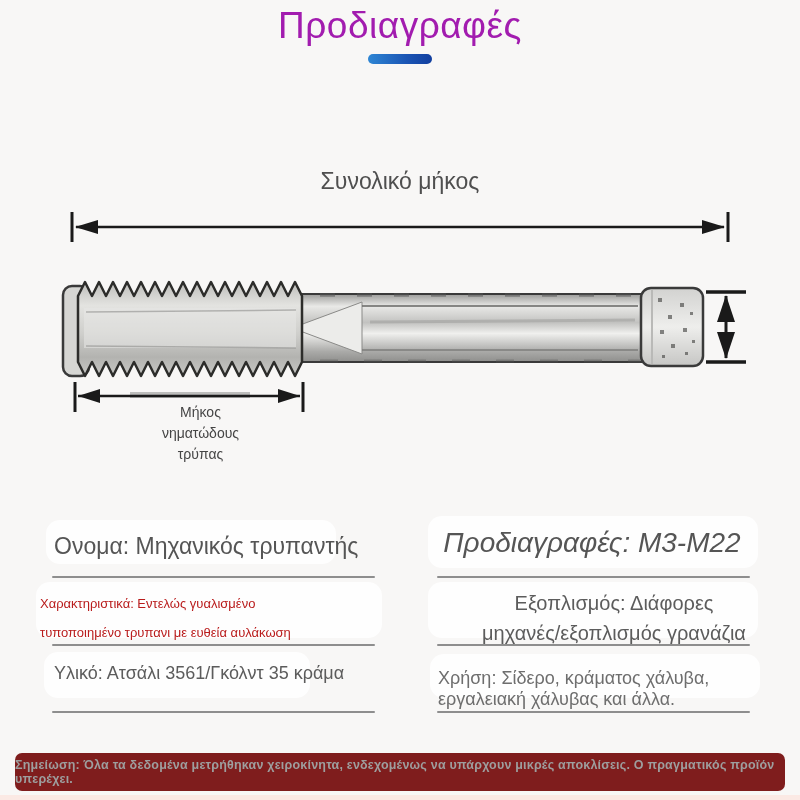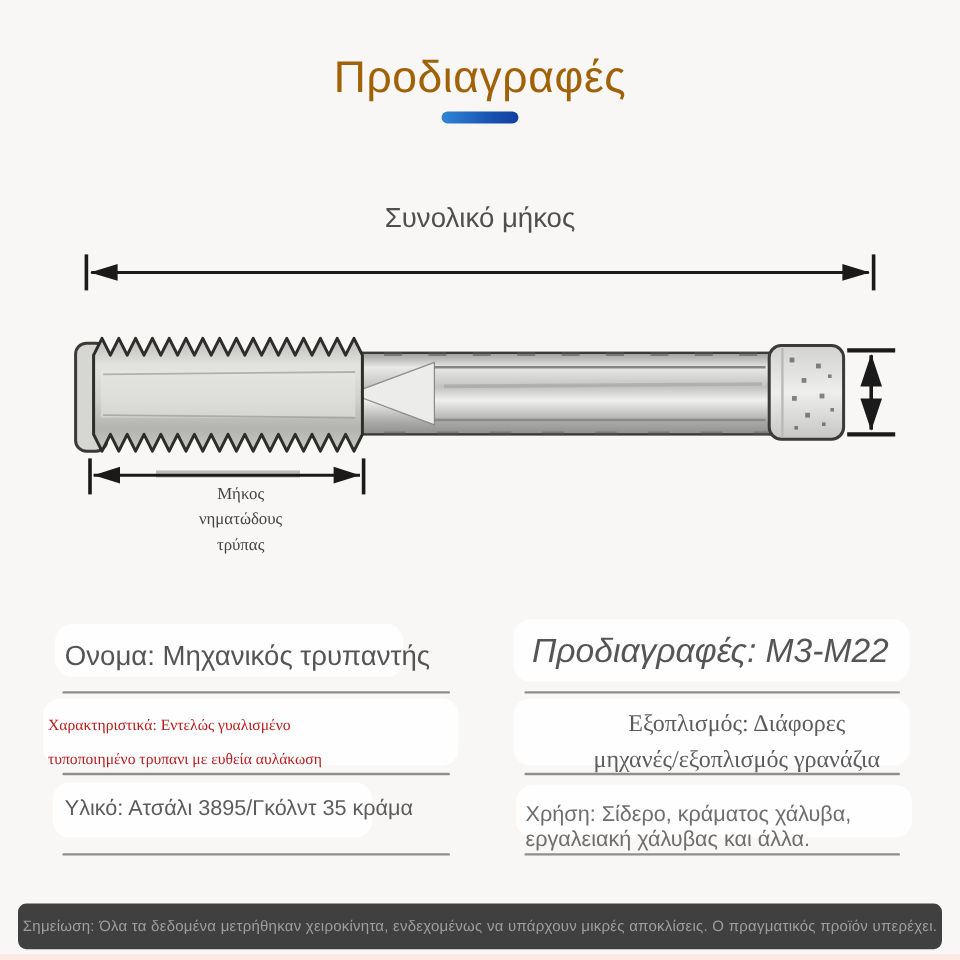--- a/index.html
+++ b/index.html
@@ -5,46 +5,46 @@
   html,body{margin:0;padding:0;}
   body{
     width:800px;height:800px;position:relative;overflow:hidden;
     background:#f8f7f6;
     font-family:"Liberation Sans","DejaVu Sans",sans-serif;
     -webkit-font-smoothing:antialiased;
   }
   .abs{position:absolute;}
   
   .header{left:0;top:6px;width:800px;text-align:center;}
-  .title-line{font-size:37px;line-height:40px;font-weight:400;color:#a16207;letter-spacing:.5px;margin-top:39px;}
+  .title-line{font-size:37px;line-height:40px;font-weight:400;color:#a21caf;letter-spacing:.5px;}
   .subtitle{margin-top:6px;font-size:26px;line-height:28px;font-weight:400;color:#7d7d7d;}
   .accent-pill{width:64px;height:10px;border-radius:5px;margin:8px auto 0 auto;
     background:linear-gradient(90deg,#2e86d4 0%,#1b55b4 60%,#123f9f 100%);}
   
   .total-label{left:0;top:168px;width:800px;text-align:center;
     font-size:23px;color:#4f4f4f;font-weight:400;}
   .thread-label{left:118px;top:402px;width:165px;text-align:center;
     font-size:14px;line-height:21px;color:#454545;}
-  .preline{white-space:pre-line;font-family:Liberation Serif, serif;}
+  .preline{white-space:pre-line;}
   
   .card{background:#fefefe;border-radius:14px;}
   .spec-row1-left{left:54px;top:533px;width:324px;font-size:23px;color:#555;}
   .spec-row2-left{left:40px;top:589px;width:340px;
     font-size:13px;line-height:29px;color:#b91c1c;}
   .spec-row3-left{left:54px;top:663px;width:324px;font-size:18px;color:#5c5c5c;}
   .spec-row1-right{left:430px;top:527px;width:324px;text-align:center;font-size:28px;color:#555;font-style:italic;}
   .spec-row2-right{left:452px;top:588px;width:324px;text-align:center;
     font-size:20px;line-height:30px;color:#5c5c5c;}
   .spec-row3-right{left:438px;top:668px;width:320px;font-size:18px;color:#6e6e6e;}
   .divider{height:2px;background:#8e8e8e;border-radius:1px;}
   .div-l{left:52px;width:323px;}
   .div-r{left:437px;width:313px;}
   
-  .footer-bar{left:15px;top:753px;width:770px;height:38px;background:#404040;border-radius:7px;
-    display:flex;align-items:center;justify-content:center;}
+  .footer-bar{left:15px;top:753px;width:770px;height:38px;background:#7f1d1d;border-radius:7px;
+    display:flex;align-items:center;justify-content:center;font-weight:bold;}
   .footer-text{font-size:12.5px;color:#9e9e9e;letter-spacing:.2px;}
   .bottom-strip{left:0;top:795px;width:800px;height:5px;background:#fbe9e4;}
 </style>
 </head>
 <body>
 
 <div class="abs header">
   <div class="title-line">Προδιαγραφές</div>
   <div class="accent-pill"></div>
 </div>
@@ -154,21 +154,21 @@
 <div class="abs card" style="left:44px;top:652px;width:266px;height:46px;"></div>
 <div class="abs card" style="left:428px;top:516px;width:330px;height:52px;"></div>
 <div class="abs card" style="left:428px;top:582px;width:330px;height:56px;"></div>
 <div class="abs card" style="left:430px;top:654px;width:330px;height:44px;"></div>
 
 <div class="abs spec-row1-left">Ονομα: Μηχανικός τρυπαντής</div>
 <div class="abs divider div-l" style="top:576px;"></div>
 <div class="abs spec-row2-left preline">Χαρακτηριστικά: Εντελώς γυαλισμένο
 τυποποιημένο τρυπανι με ευθεία αυλάκωση</div>
 <div class="abs divider div-l" style="top:644px;"></div>
-<div class="abs spec-row3-left">Υλικό: Ατσάλι 3895/Γκόλντ 35 κράμα</div>
+<div class="abs spec-row3-left">Υλικό: Ατσάλι 3561/Γκόλντ 35 κράμα</div>
 <div class="abs divider div-l" style="top:711px;"></div>
 
 <div class="abs spec-row1-right">Προδιαγραφές: M3-M22</div>
 <div class="abs divider div-r" style="top:576px;"></div>
 <div class="abs spec-row2-right preline">Εξοπλισμός: Διάφορες
 μηχανές/εξοπλισμός γρανάζια</div>
 <div class="abs divider div-r" style="top:644px;"></div>
 <div class="abs spec-row3-right">Χρήση: Σίδερο, κράματος χάλυβα, εργαλειακή χάλυβας και άλλα.</div>
 <div class="abs divider div-r" style="top:711px;"></div>
 

